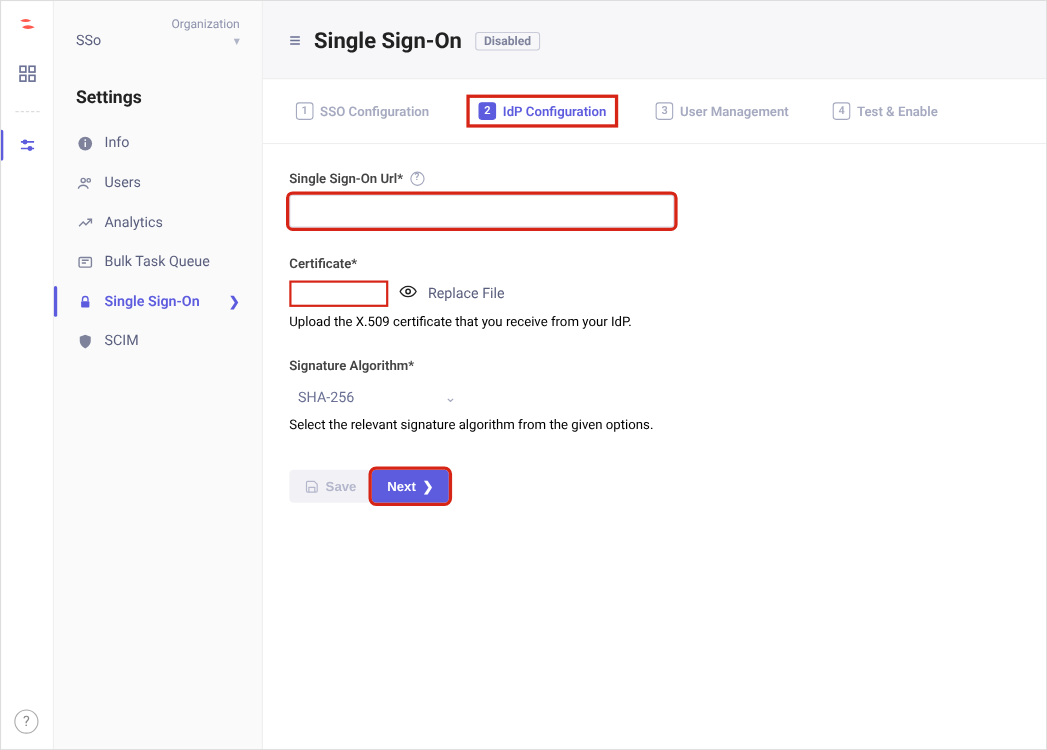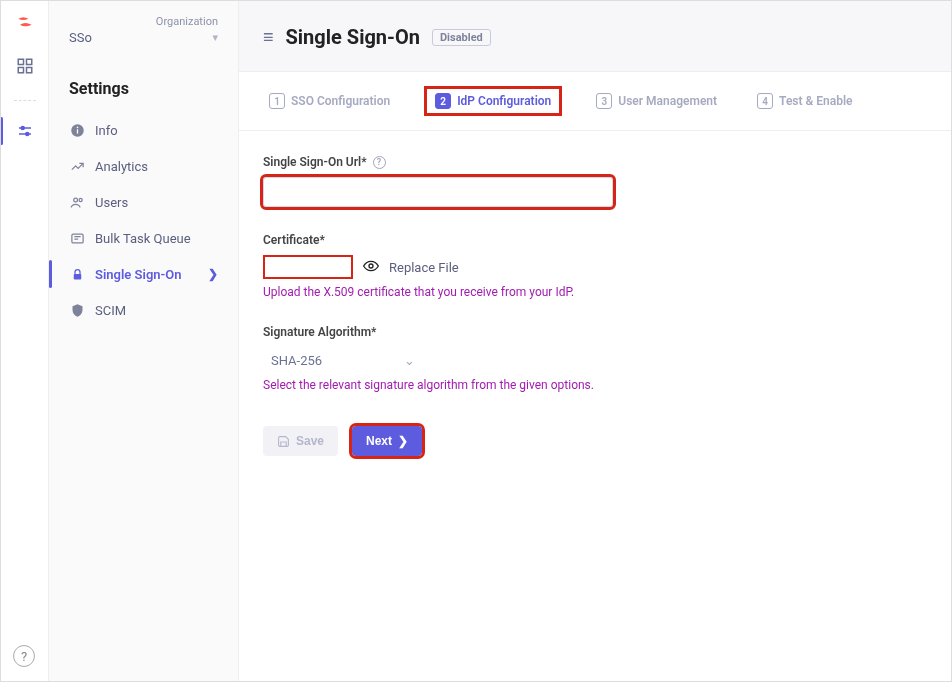--- a/index.html
+++ b/index.html
@@ -35,23 +35,23 @@
     .step .num { width:16px; height:16px; border:1.5px solid currentColor; border-radius:3px; display:flex; align-items:center; justify-content:center; font-size:10px; }
     .step.active { color:#5d5cde; border:3px solid #d62516; padding:4px 8px; }
     .form { padding:24px; max-width:640px; }
     .fld-label { font-size:12px; font-weight:600; color:#444; display:flex; align-items:center; gap:6px; margin-bottom:8px; }
     .help-ic { width:13px; height:13px; border:1px solid #a0a4bb; border-radius:50%; display:flex; align-items:center; justify-content:center; font-size:9px; color:#a0a4bb; }
     .in-url { width:350px; height:30px; border:1px solid #d6d8e3; border-radius:3px; outline:3px solid #d62516; padding:0 8px; font-size:13px; }
     .cert-row { display:flex; align-items:center; gap:10px; margin-bottom:6px; }
     .cert-name { display:inline-block; min-width:90px; height:24px; border:2.5px solid #d62516; background:#fff; }
     .eye-ico { color:#222; cursor:pointer; }
     .replace-link { color:#5a5f7d; font-size:13px; cursor:pointer; }
-    .hint { font-size:12px; color:#a21caf; }
+    .hint { font-size:12px; color:#000000; }
     .sel-alg { display:flex; align-items:center; justify-content:space-between; width:160px; padding:6px 8px; color:#6b7194; cursor:pointer; font-size:13px; margin-top:4px; margin-bottom:4px; }
-    .btn-row { display:flex; gap:14px; margin-top:34px; align-items:flex-start; }
+    .btn-row { display:flex; margin-top:34px; align-items:flex-start; }
     .btn-save { background:#f2f2f6; color:#b4b7cc; border:none; border-radius:4px; padding:8px 14px; font-size:12px; font-weight:600; display:flex; align-items:center; gap:6px; cursor:not-allowed; }
     .btn-next { background:#5d5cde; color:#fff; border:none; border-radius:4px; padding:8px 14px; font-size:12px; font-weight:700; display:flex; align-items:center; gap:6px; cursor:pointer; outline:3px solid #d62516; }
     .fg { margin-bottom:26px; }
   </style>
 </head>
 <body>
 
 <div class="app">
 
   <div class="nav-rail">
@@ -96,35 +96,35 @@
               <circle cx="12" cy="12" r="10" fill="#7e839b"></circle>
               <rect x="11" y="10" width="2" height="7" fill="#fff"></rect>
               <circle cx="12" cy="7" r="1.3" fill="#fff"></circle>
             </svg>
           </span>
         <span>Info</span>
       </div>
       <div class="nav-item">
         <span class="ic">
             <svg width="15" height="15" viewBox="0 0 24 24" fill="none" stroke="#7e839b" stroke-width="2">
-              <polyline points="3 17 9 11 13 15 21 7"></polyline>
-              <polyline points="15 7 21 7 21 13"></polyline>
-            </svg>
-          </span>
-        <span>Analytics</span>
-      </div>
-      <div class="nav-item">
-        <span class="ic">
-            <svg width="15" height="15" viewBox="0 0 24 24" fill="none" stroke="#7e839b" stroke-width="2">
               <circle cx="9" cy="8" r="3"></circle>
               <path d="M2 20c0-3 4-5 7-5s7 2 7 5"></path>
               <circle cx="17" cy="8" r="2.5"></circle>
             </svg>
           </span>
         <span>Users</span>
+      </div>
+      <div class="nav-item">
+        <span class="ic">
+            <svg width="15" height="15" viewBox="0 0 24 24" fill="none" stroke="#7e839b" stroke-width="2">
+              <polyline points="3 17 9 11 13 15 21 7"></polyline>
+              <polyline points="15 7 21 7 21 13"></polyline>
+            </svg>
+          </span>
+        <span>Analytics</span>
       </div>
       <div class="nav-item">
         <span class="ic">
             <svg width="15" height="15" viewBox="0 0 24 24" fill="none" stroke="#7e839b" stroke-width="2">
               <rect x="3" y="5" width="18" height="14" rx="2"></rect>
               <path d="M7 9h10M7 13h6"></path>
             </svg>
           </span>
         <span>Bulk Task Queue</span>
       </div>

